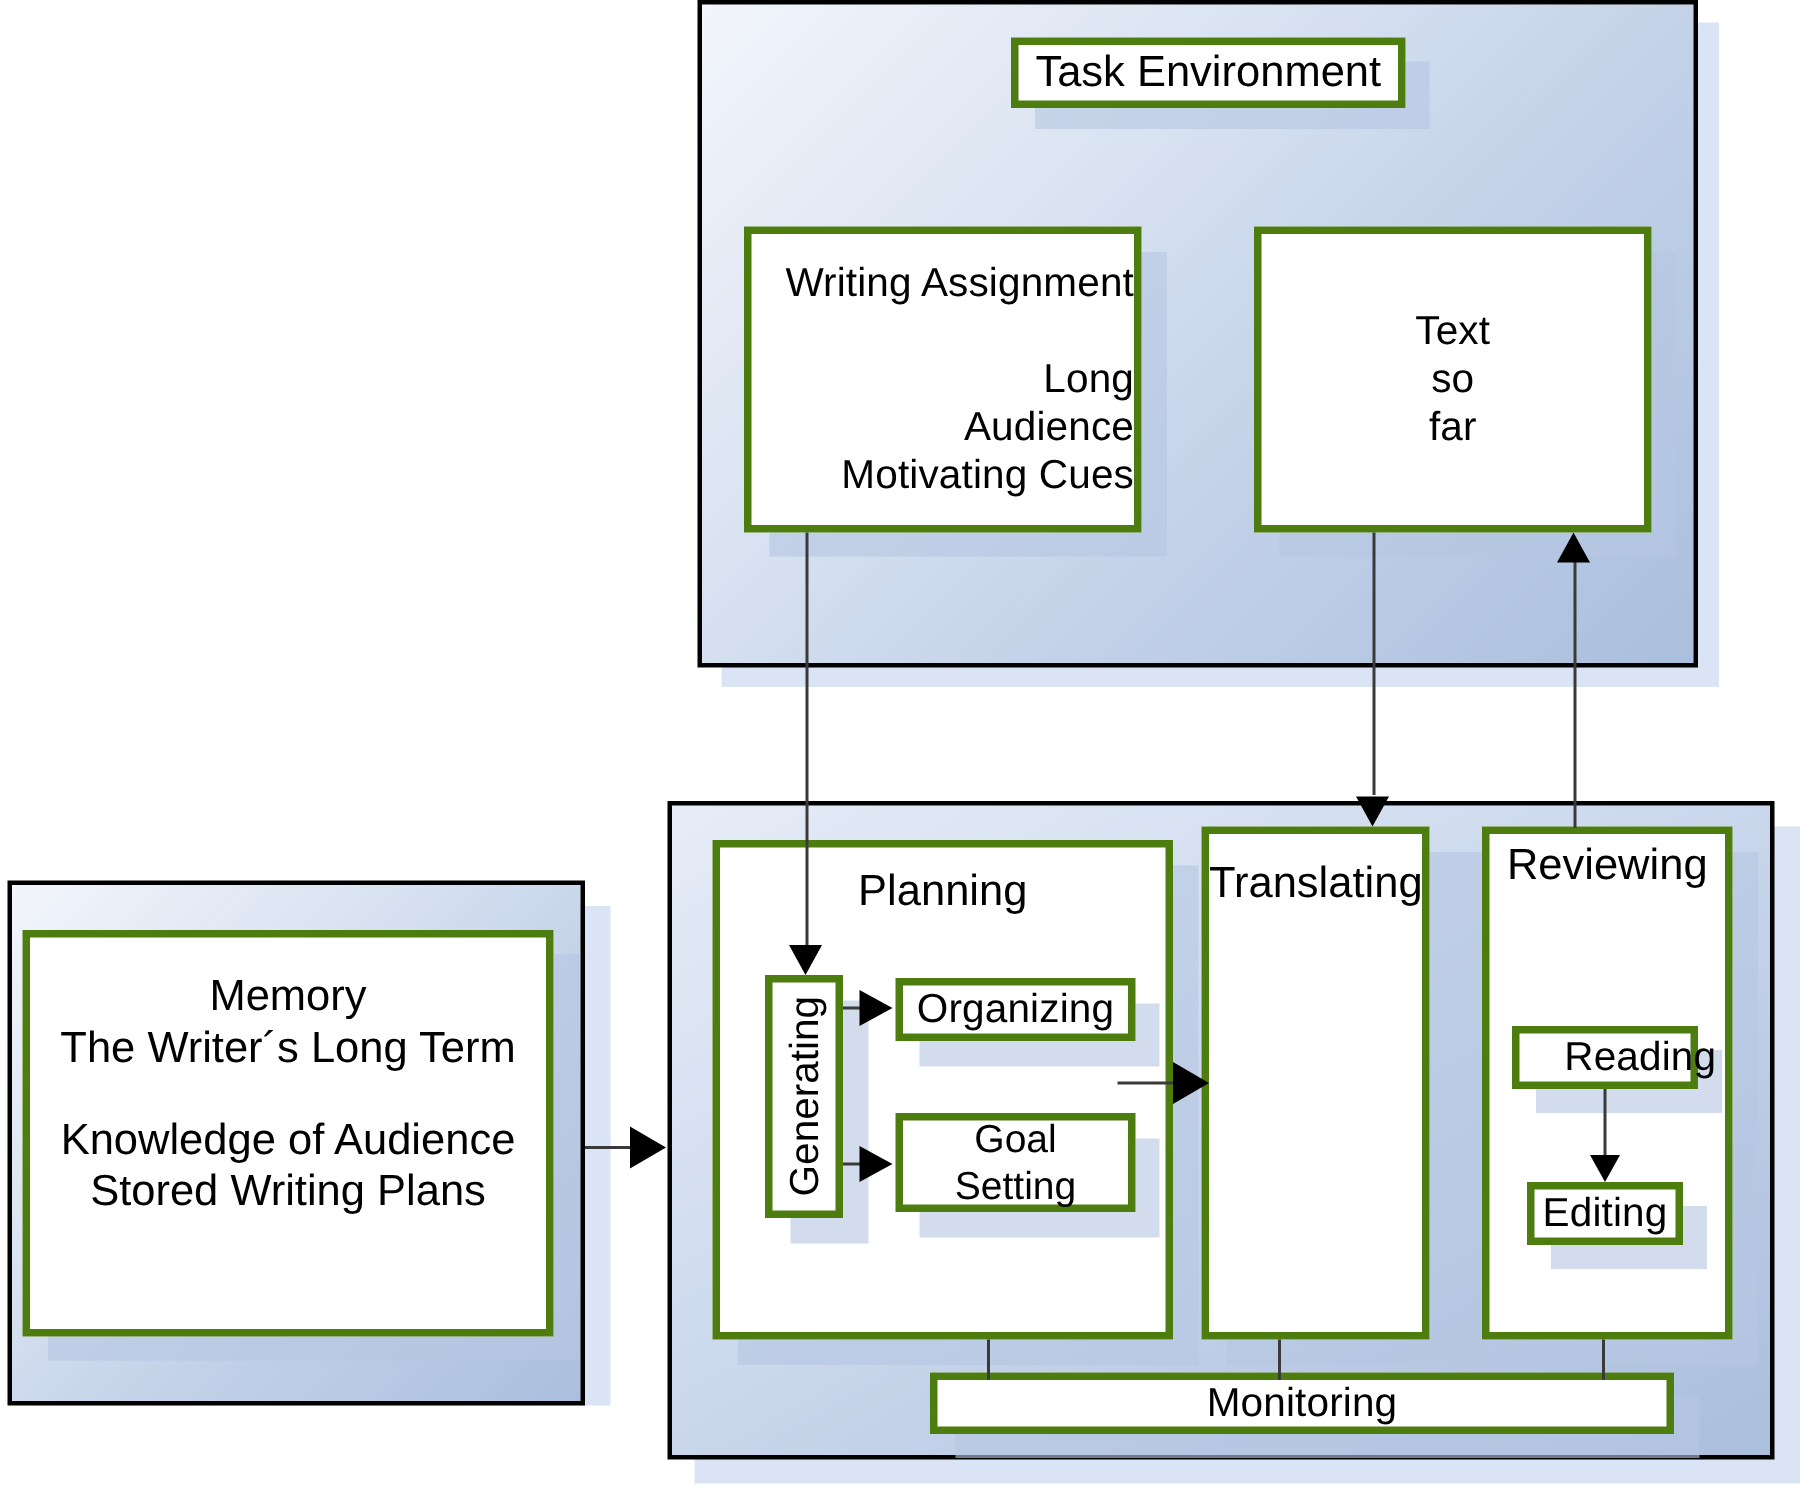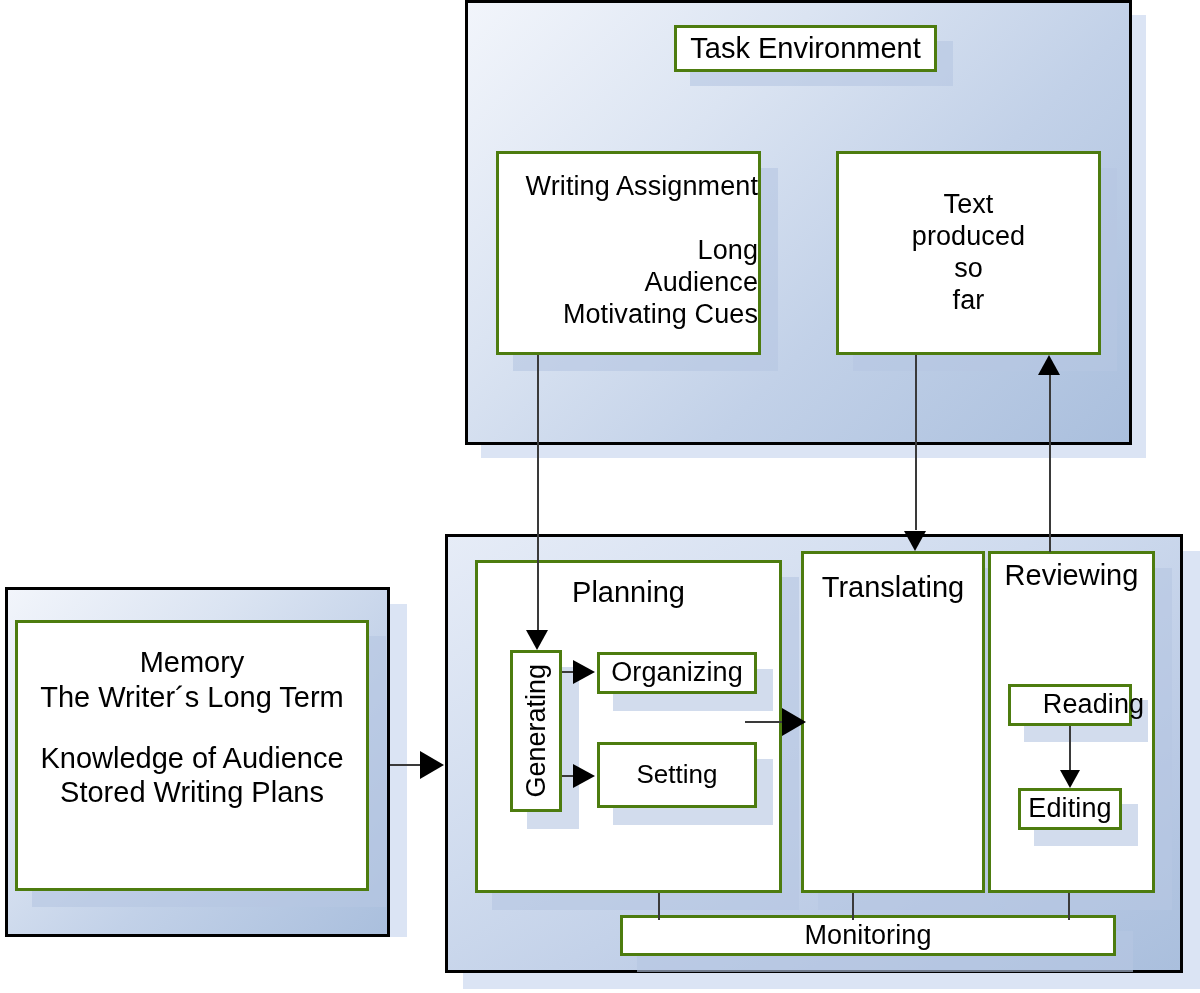--- a/index.html
+++ b/index.html
@@ -10,21 +10,21 @@
   .panel{position:absolute;border:3px solid #000;box-sizing:border-box;}
   .panel-grad{
     background:linear-gradient(135deg,#f2f5fb 0%,#dbe4f2 32%,#c2d1e8 62%,#aabfdd 100%);
   }
   .panel-grad2{
     background:linear-gradient(150deg,#e6ecf7 0%,#cfdbee 40%,#b9c9e4 75%,#aabfdd 100%);
   }
   .shadow{position:absolute;background:#b7c7e2;opacity:.62;}
   .shadow-soft{position:absolute;background:#dbe4f4;}
 
-  .wbox{position:absolute;border:3px solid #4d7c0f;background:#fff;box-sizing:border-box;
+  .wbox{position:absolute;border:5px solid #4d7c0f;background:#fff;box-sizing:border-box;
         display:flex;align-items:center;justify-content:center;text-align:center;}
   .wbox.top{align-items:flex-start;}
   .wbox .inner{width:100%;}
 
   .lbl{font-size:27px;line-height:1.18;letter-spacing:.1px;}
   .lbl-lg{font-size:29px;line-height:1.2;}
   .lbl-sm{font-size:26px;line-height:1.2;}
 
   .leftpad{text-align:right;padding-left:14px;}
 
@@ -63,21 +63,20 @@
       <div class="lbl">Long</div>
       <div class="lbl">Audience</div>
       <div class="lbl">Motivating Cues</div>
     </div>
   </div>
 
   <div class="shadow" style="left:853px;top:168px;width:264px;height:203px;"></div>
   <div class="wbox" style="left:836px;top:151px;width:265px;height:204px;">
     <div class="inner">
       <div class="lbl">Text</div>
-      <div class="lbl">produced</div>
       <div class="lbl">so</div>
       <div class="lbl">far</div>
     </div>
   </div>
 
   <div class="shadow-soft" style="left:22px;top:604px;width:385px;height:333px;"></div>
   <div class="panel panel-grad" style="left:5px;top:587px;width:385px;height:350px;"></div>
   <div class="shadow" style="left:32px;top:636px;width:354px;height:271px;"></div>
   <div class="wbox top" style="left:15px;top:620px;width:354px;height:271px;">
     <div class="inner" style="padding-top:22px;">
@@ -105,26 +104,27 @@
   </div>
 
   <div class="shadow" style="left:613px;top:669px;width:160px;height:42px;"></div>
   <div class="wbox" style="left:597px;top:652px;width:160px;height:42px;">
     <span class="lbl">Organizing</span>
   </div>
 
   <div class="shadow" style="left:613px;top:759px;width:160px;height:66px;"></div>
   <div class="wbox" style="left:597px;top:742px;width:160px;height:66px;">
     <div class="inner">
+      <div class="lbl-sm">Goal</div>
       <div class="lbl-sm">Setting</div>
     </div>
   </div>
 
   <div class="shadow" style="left:818px;top:568px;width:172px;height:342px;"></div>
-  <div class="wbox top" style="left:801px;top:551px;width:184px;height:342px;">
+  <div class="wbox top" style="left:801px;top:551px;width:152px;height:342px;">
     <div class="inner" style="padding-top:16px;">
       <div class="lbl-lg">Translating</div>
     </div>
   </div>
 
   <div class="shadow" style="left:1005px;top:568px;width:167px;height:342px;"></div>
   <div class="wbox top" style="left:988px;top:551px;width:167px;height:342px;">
     <div class="inner" style="padding-top:4px;">
       <div class="lbl-lg">Reviewing</div>
     </div>

